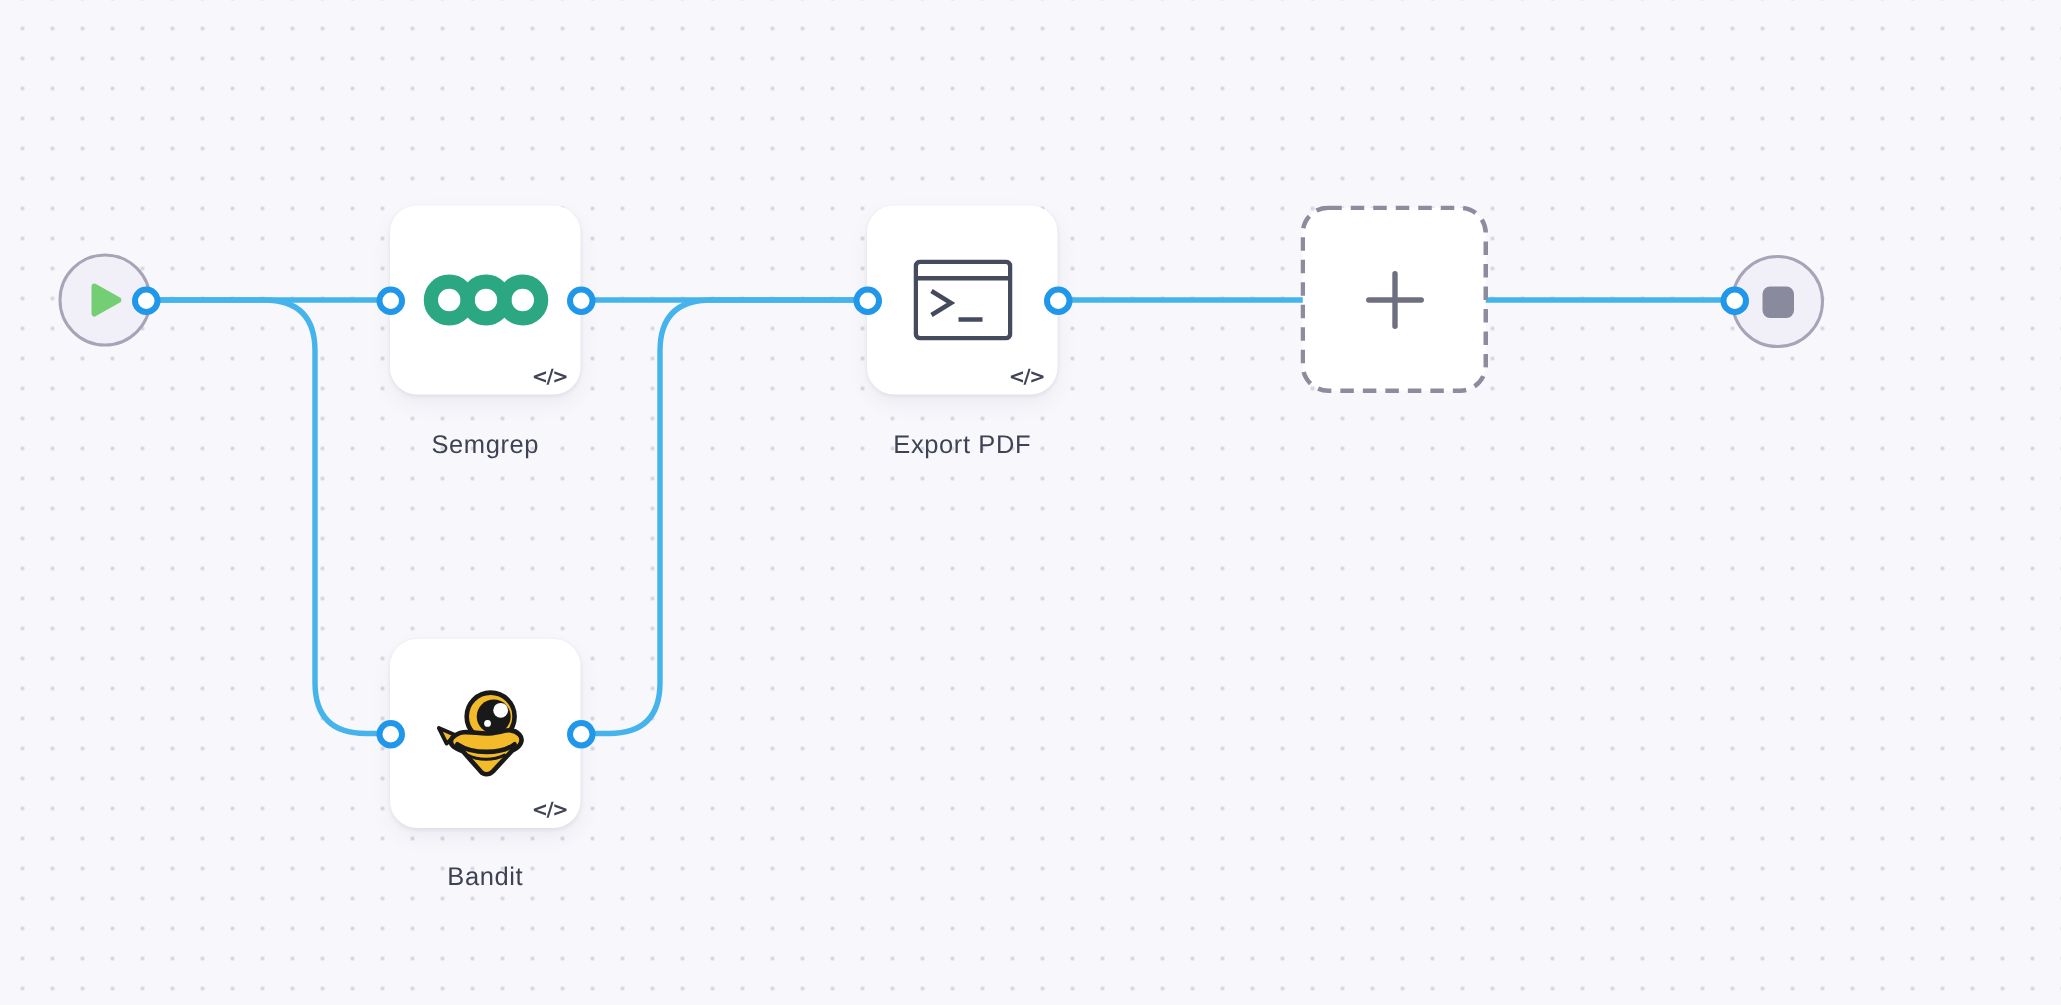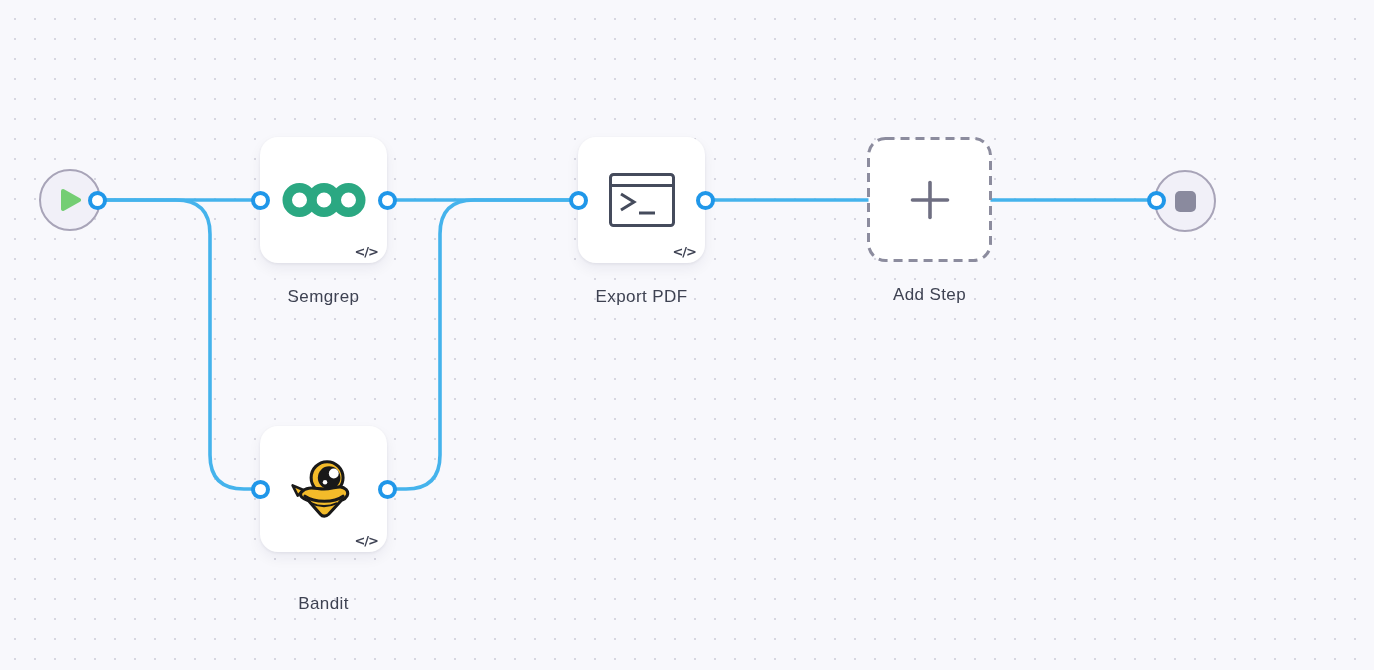--- a/index.html
+++ b/index.html
@@ -119,21 +119,21 @@
 
       <path d="M12 37 C18 30.5 26 34 34 34 C44 34 50 29 55.5 34.5
                C59 38.5 56 43 51 45 L38.5 58.5 C36 61 32.5 61 30.5 58.5
                L19 45.5 C13.5 43.5 9.5 41 12 37 Z" fill="#f3bb2a" stroke="#191919" stroke-width="3" stroke-linejoin="round"></path>
 
       <path d="M15.5 41 C25 47.5 44 47.5 52.5 41" fill="none" stroke="#191919" stroke-width="3" stroke-linecap="round"></path>
       <path d="M22 48 C29 51.5 39 51.5 46 48" fill="none" stroke="#191919" stroke-width="2" stroke-linecap="round"></path>
     </svg>
     <span class="code-badge">&lt;/&gt;</span>
   </div>
-  <div class="node-label" style="left:193.5px;top:594px;">Bandit</div>
+  <div class="node-label" style="left:193.5px;top:575px;">Bandit</div>
 
   <div class="flow-node" style="left:578px;top:137px;">
     <svg width="66" height="54" viewBox="0 0 66 54">
       <g fill="none" stroke="#454b5c" stroke-width="3">
         <rect x="1.5" y="1.5" width="63" height="51" rx="3"></rect>
         <path d="M1.5 12.5 H 64.5"></path>
         <path d="M12 21 L25 29 L12 37"></path>
         <path d="M30 40 H 46"></path>
       </g>
     </svg>
@@ -145,21 +145,20 @@
     <svg class="dash-border" width="125" height="125" viewBox="0 0 125 125">
       <rect x="1.5" y="1.5" width="122" height="122" rx="17" fill="#ffffff" stroke="#8c8c9e" stroke-width="3" stroke-dasharray="9 6"></rect>
     </svg>
     <svg width="40" height="40" viewBox="0 0 40 40" style="position:relative;">
       <g stroke="#6f6f82" stroke-width="3.6" stroke-linecap="round">
         <path d="M20 2.5 V 37.5"></path>
         <path d="M2.5 20 H 37.5"></path>
       </g>
     </svg>
   </div>
-  <div class="node-label" style="left:799.5px;top:285px;">Add Step</div>
 
   <div class="round-node" style="left:1154px;top:170px;">
     <div class="stop-square"></div>
   </div>
 
   <div class="port" style="left:87.5px;top:190.5px;"></div>
   <div class="port" style="left:250.5px;top:190.5px;"></div>
   <div class="port" style="left:377.5px;top:190.5px;"></div>
   <div class="port" style="left:250.5px;top:479.5px;"></div>
   <div class="port" style="left:377.5px;top:479.5px;"></div>

